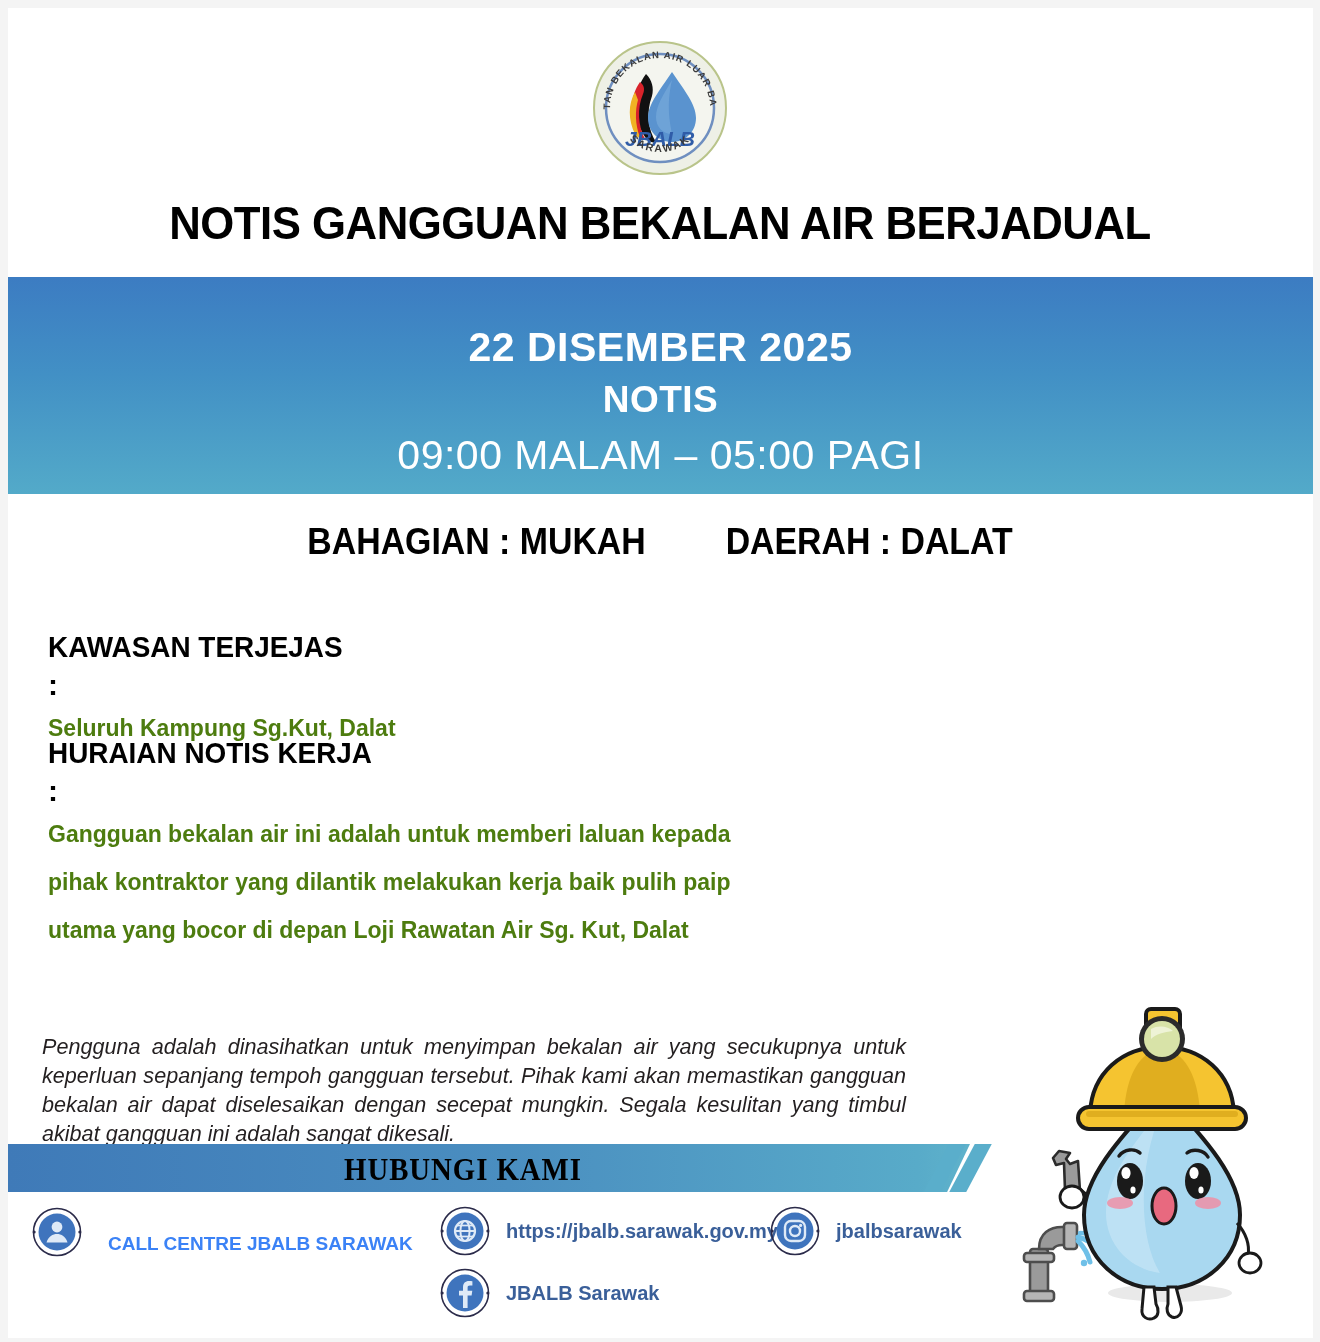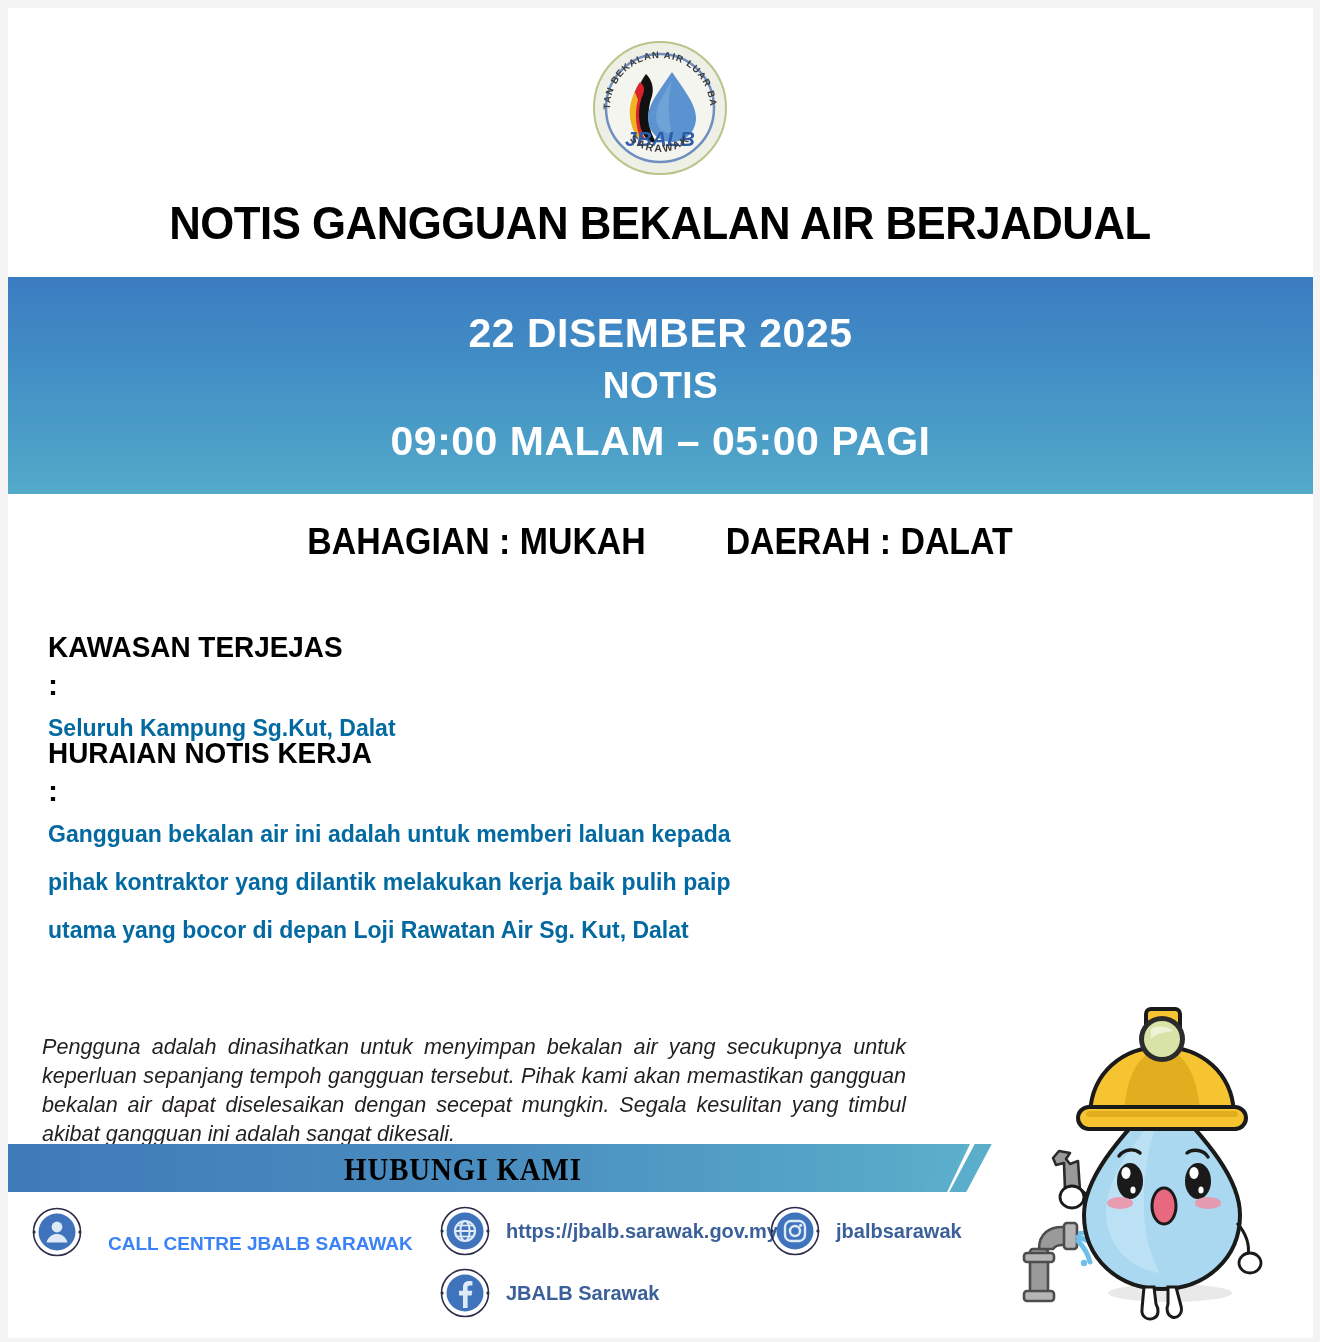--- a/index.html
+++ b/index.html
@@ -56,37 +56,37 @@
   .date-banner {
     position: absolute;
     top: 277px;
     left: 8px;
     width: 1305px;
     height: 217px;
     background: linear-gradient(180deg, #3c7cc2 0%, #4290c5 45%, #53aac9 100%);
     color: #ffffff;
     text-align: center;
     box-sizing: border-box;
-    padding-top: 30px;
+    padding-top: 44px;
   }
   .date-line1 {
     font-size: 41px;
     font-weight: bold;
     letter-spacing: 0.5px;
     line-height: 52px;
   }
   .date-line2 {
     font-size: 37px;
     font-weight: bold;
     letter-spacing: 0.5px;
     line-height: 54px;
   }
   .date-line3 {
     font-size: 41px;
-    font-weight: bold;
+    font-weight: normal;
     letter-spacing: 0.5px;
     line-height: 56px;
   }
 
   
   .area-row {
     position: absolute;
     top: 521px;
     left: 0;
     width: 1320px;
@@ -123,21 +123,21 @@
     width: 52px;
     font-size: 30px;
     font-weight: bold;
     color: #000;
     line-height: 38px;
   }
   .detail-value {
     flex: 1;
     font-size: 23px;
     font-weight: bold;
-    color: #0369a1;
+    color: #4d7c0f;
     line-height: 48px;
   }
   .detail-value.justified {
     text-align: justify;
     line-height: 48px;
   }
   .detail-value.justified .jline {
     display: block;
     text-align: justify;
     text-align-last: justify;

